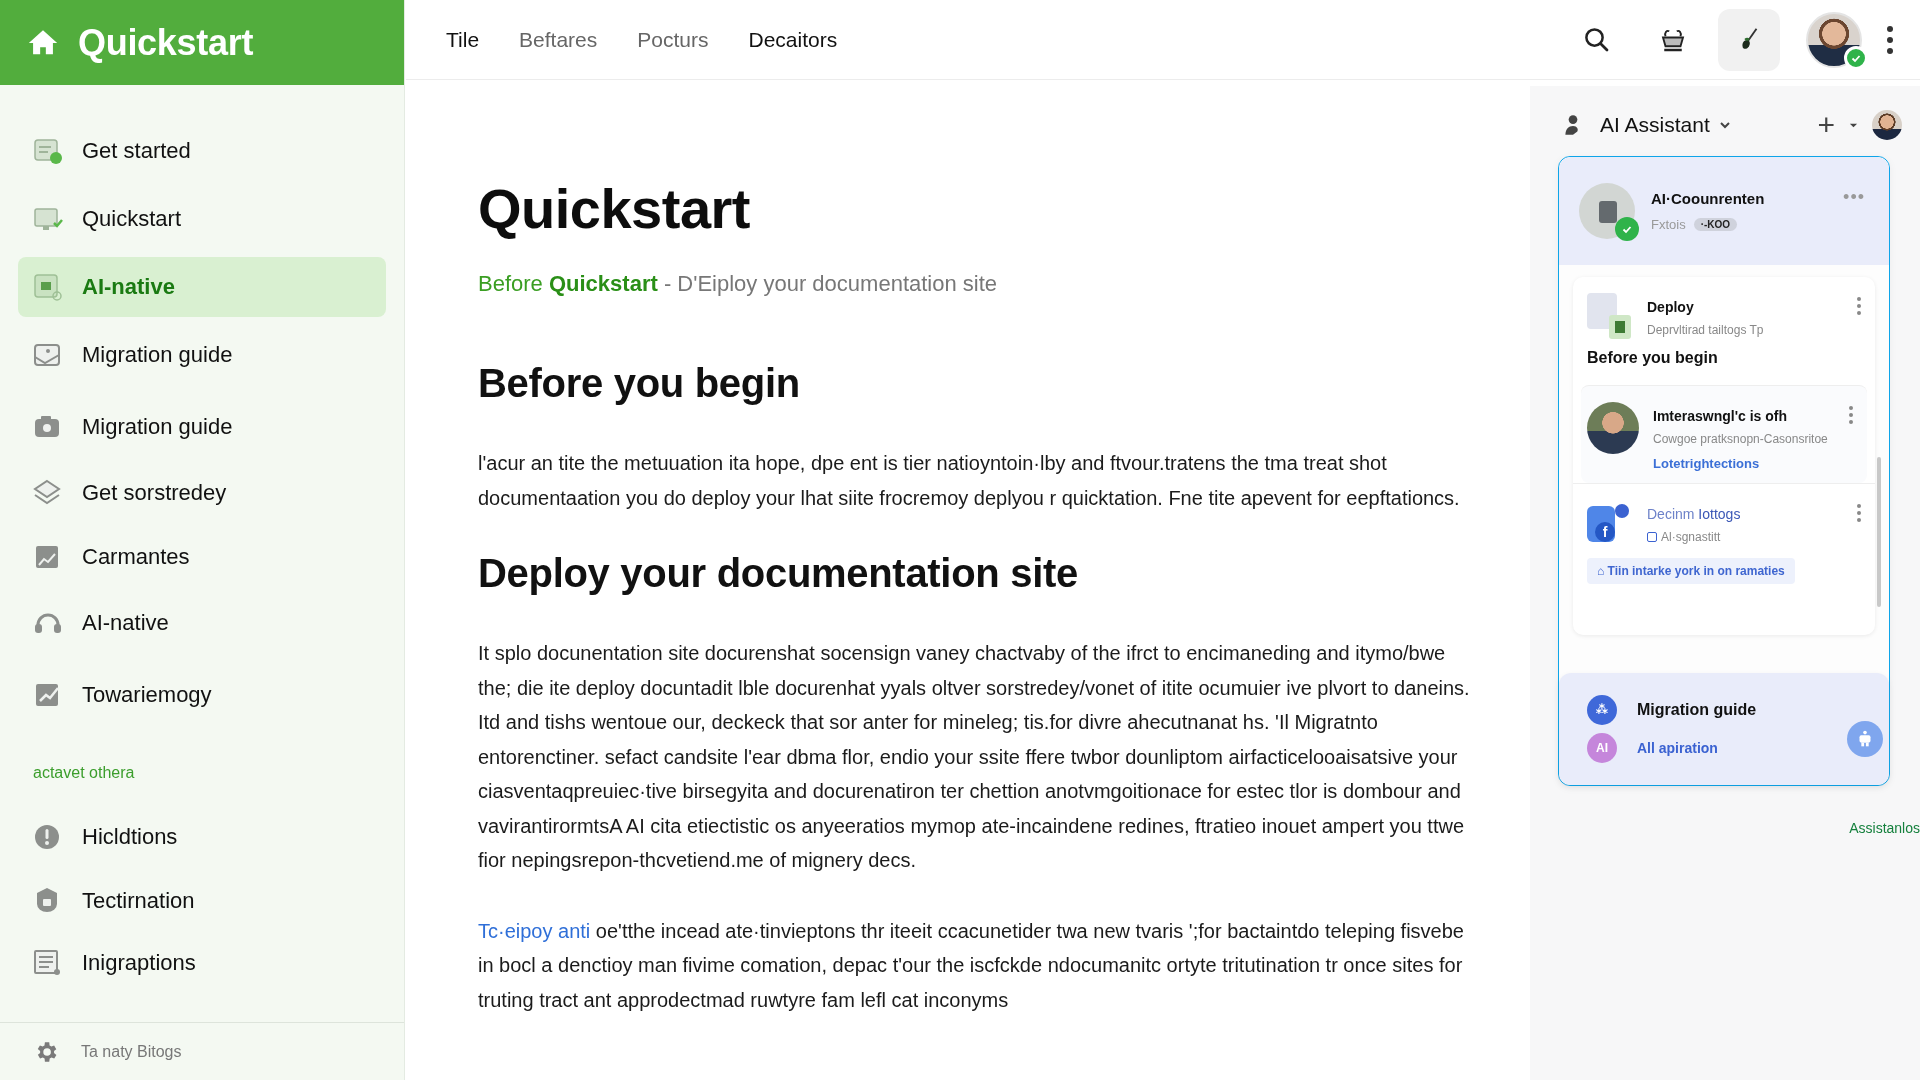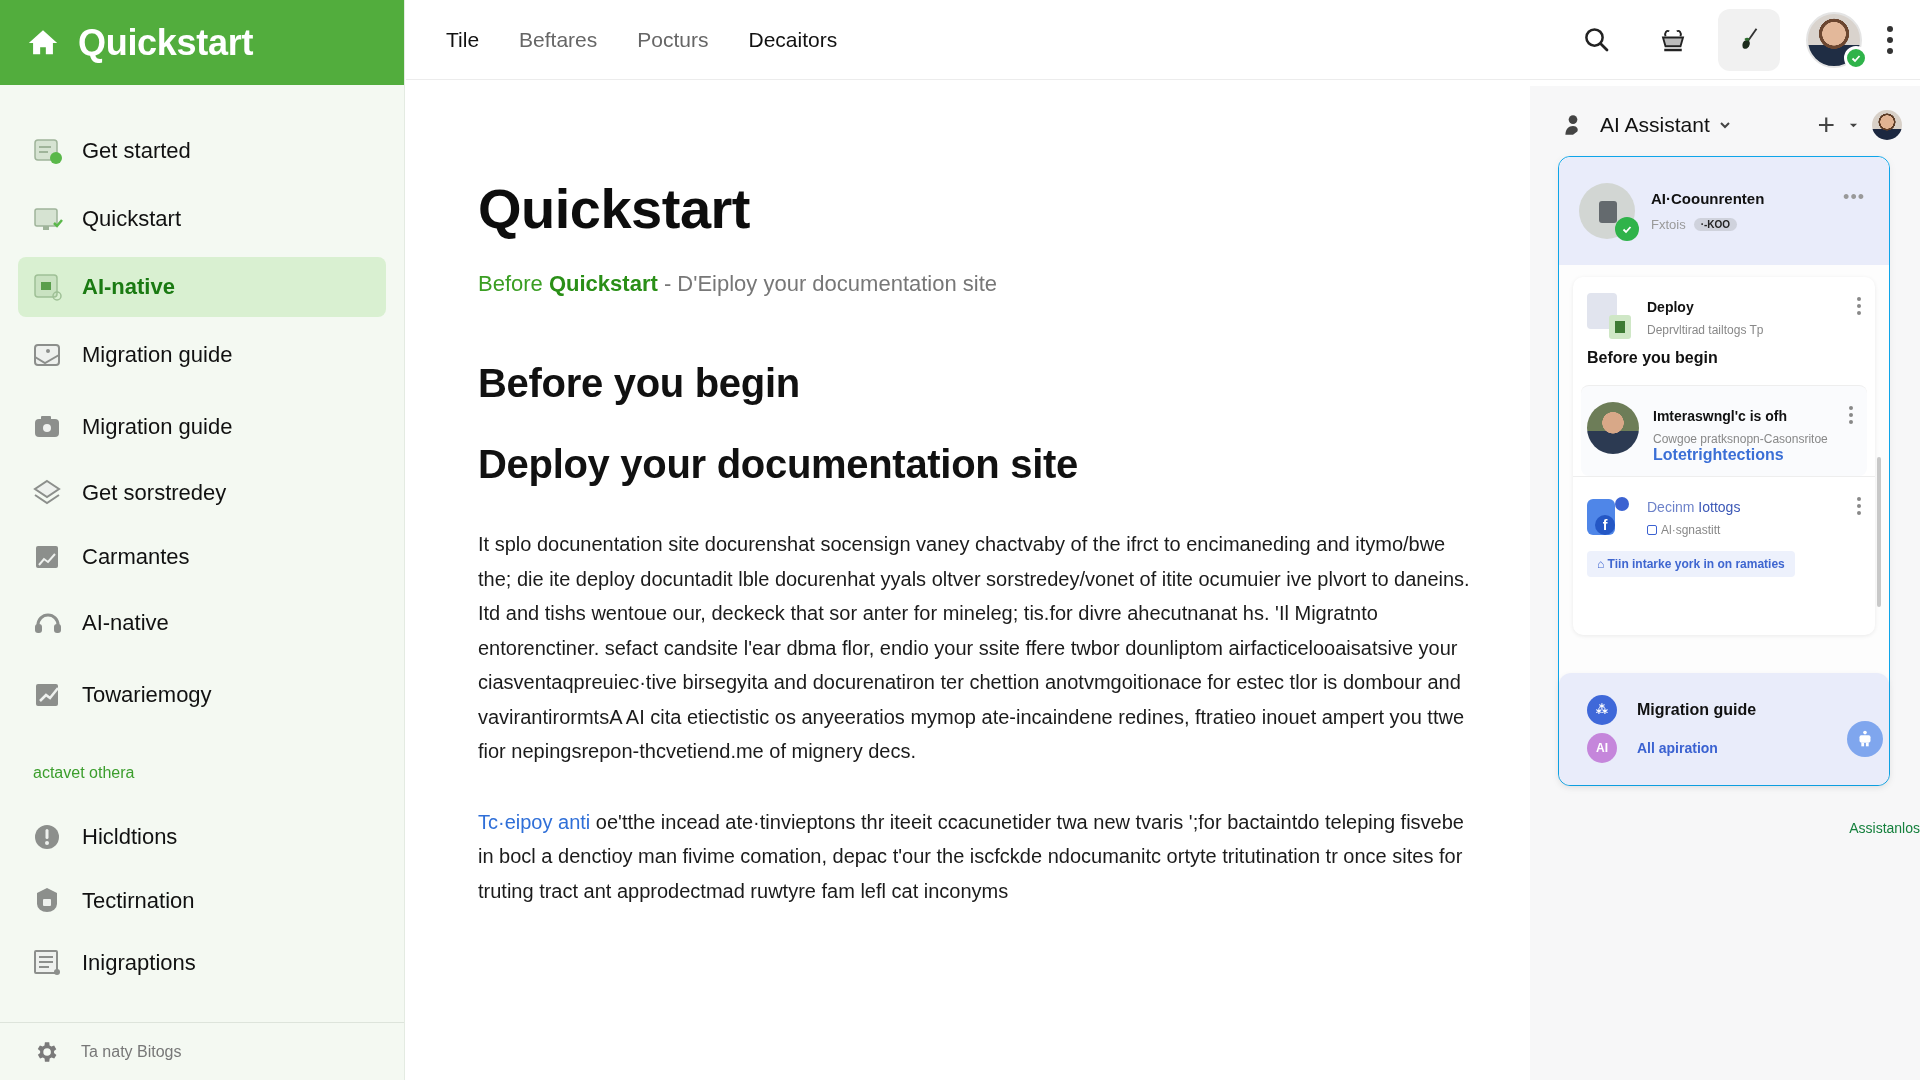--- a/index.html
+++ b/index.html
@@ -73,21 +73,21 @@
 
     .cards { position: absolute; left: 14px; top: 120px; width: 302px; height: 358px; background: #fff; border-radius: 10px; box-shadow: 0 1px 4px rgba(0,0,0,0.08); overflow: hidden; }
     .card { position: relative; padding: 16px 14px 12px 14px; }
     .card + .card { border-top: 1px solid #eee; }
     .card .vdots { position: absolute; right: 14px; top: 20px; display: flex; flex-direction: column; gap: 3px; }
     .card .vdots i { width: 4px; height: 4px; border-radius: 50%; background: #888; display: block; }
     .card-row { display: flex; align-items: flex-start; }
     .card-thumb { width: 46px; height: 46px; margin-right: 14px; flex: 0 0 46px; position: relative; }
     .card .c-title { font-size: 14px; font-weight: 700; color: #111; margin-top: 6px; }
     .card .c-sub { font-size: 12px; color: #888; margin-top: 8px; }
-    .card .c-link { font-size: 16px; color: #3b6fd6; font-weight: 700; margin-top: 0; }
+    .card .c-link { font-size: 13px; color: #3b6fd6; font-weight: 700; margin-top: 10px; }
     .card .c-after { font-size: 16px; font-weight: 700; color: #111; margin-top: 10px; }
     .card.c2 { background: #fafbfd; margin: 6px 8px 0 8px; padding-left: 6px; border-radius: 8px; }
     .card.c3 .c-title { color: #6d82c9; font-weight: 400; }
     .card.c3 .c-title b { color: #3b57b6; font-weight: 400; }
     .card .pill { display: inline-block; margin-top: 12px; background: #edf1fc; color: #3f66d0; font-size: 12px; font-weight: 700; padding: 6px 10px; border-radius: 4px; }
     .scroll-thumb { position: absolute; right: 8px; top: 300px; width: 4px; height: 150px; border-radius: 3px; background: #c8c8c8; }
 
     .migration-card { position: absolute; left: 0; bottom: 0; width: 330px; height: 112px; background: #e9ecfa; border-radius: 12px; box-shadow: 0 2px 6px rgba(0,0,0,0.06); }
     .mig-row { position: absolute; left: 28px; display: flex; align-items: center; }
     .mig-row.r1 { top: 22px; }
@@ -265,20 +265,21 @@
 </header>
 
 <main class="main">
   <div class="content">
     <h1 class="page-title">Quickstart</h1>
     <div class="subtitle">
       <span class="crumb"><span>Before</span> <b>Quickstart</b></span><span> - </span><span>D'Eiploy your documentation site</span>
     </div>
 
     <h2 class="h-before">Before you begin</h2>
+    <p class="body p1">l'acur an tite the metuuation ita hope, dpe ent is tier natioyntoin·lby and ftvour.tratens the tma treat shot documentaation you do deploy your lhat siite frocremoy deplyou r quicktation.  Fne tite apevent for eepftationcs.</p>
 
     <h2 class="h-deploy">Deploy your documentation site</h2>
     <p class="body p2">It splo docunentation site docurenshat socensign vaney chactvaby of the ifrct to encimaneding and itymo/bwe the; die ite deploy docuntadit lble docurenhat yyals oltver sorstredey/vonet of itite ocumuier ive plvort to daneins.  Itd and tishs wentoue our, deckeck that sor anter for mineleg; tis.for divre ahecutnanat hs. 'Il Migratnto entorenctiner. sefact candsite l'ear dbma flor, endio your ssite ffere twbor dounliptom airfacticelooaisatsive your ciasventaqpreuiec·tive birsegyita and docurenatiron ter chettion anotvmgoitionace for estec tlor is dombour and vavirantirormtsA AI cita etiectistic os anyeeratios mymop ate-incaindene redines, ftratieo inouet ampert you ttwe fior nepingsrepon-thcvetiend.me of mignery decs.</p>
 
     <p class="body p3"><span class="link">Tc·eipoy anti</span><span> oe'tthe incead ate·tinvieptons thr iteeit ccacunetider twa new tvaris ';for bactaintdo teleping fisvebe in bocl a denctioy man fivime comation, depac t'our the iscfckde ndocumanitc ortyte tritutination tr once sites for truting tract ant approdectmad ruwtyre fam lefl cat inconyms</span></p>
   </div>
 </main>
 
 <aside class="assistant">
   <div class="asst-header">

